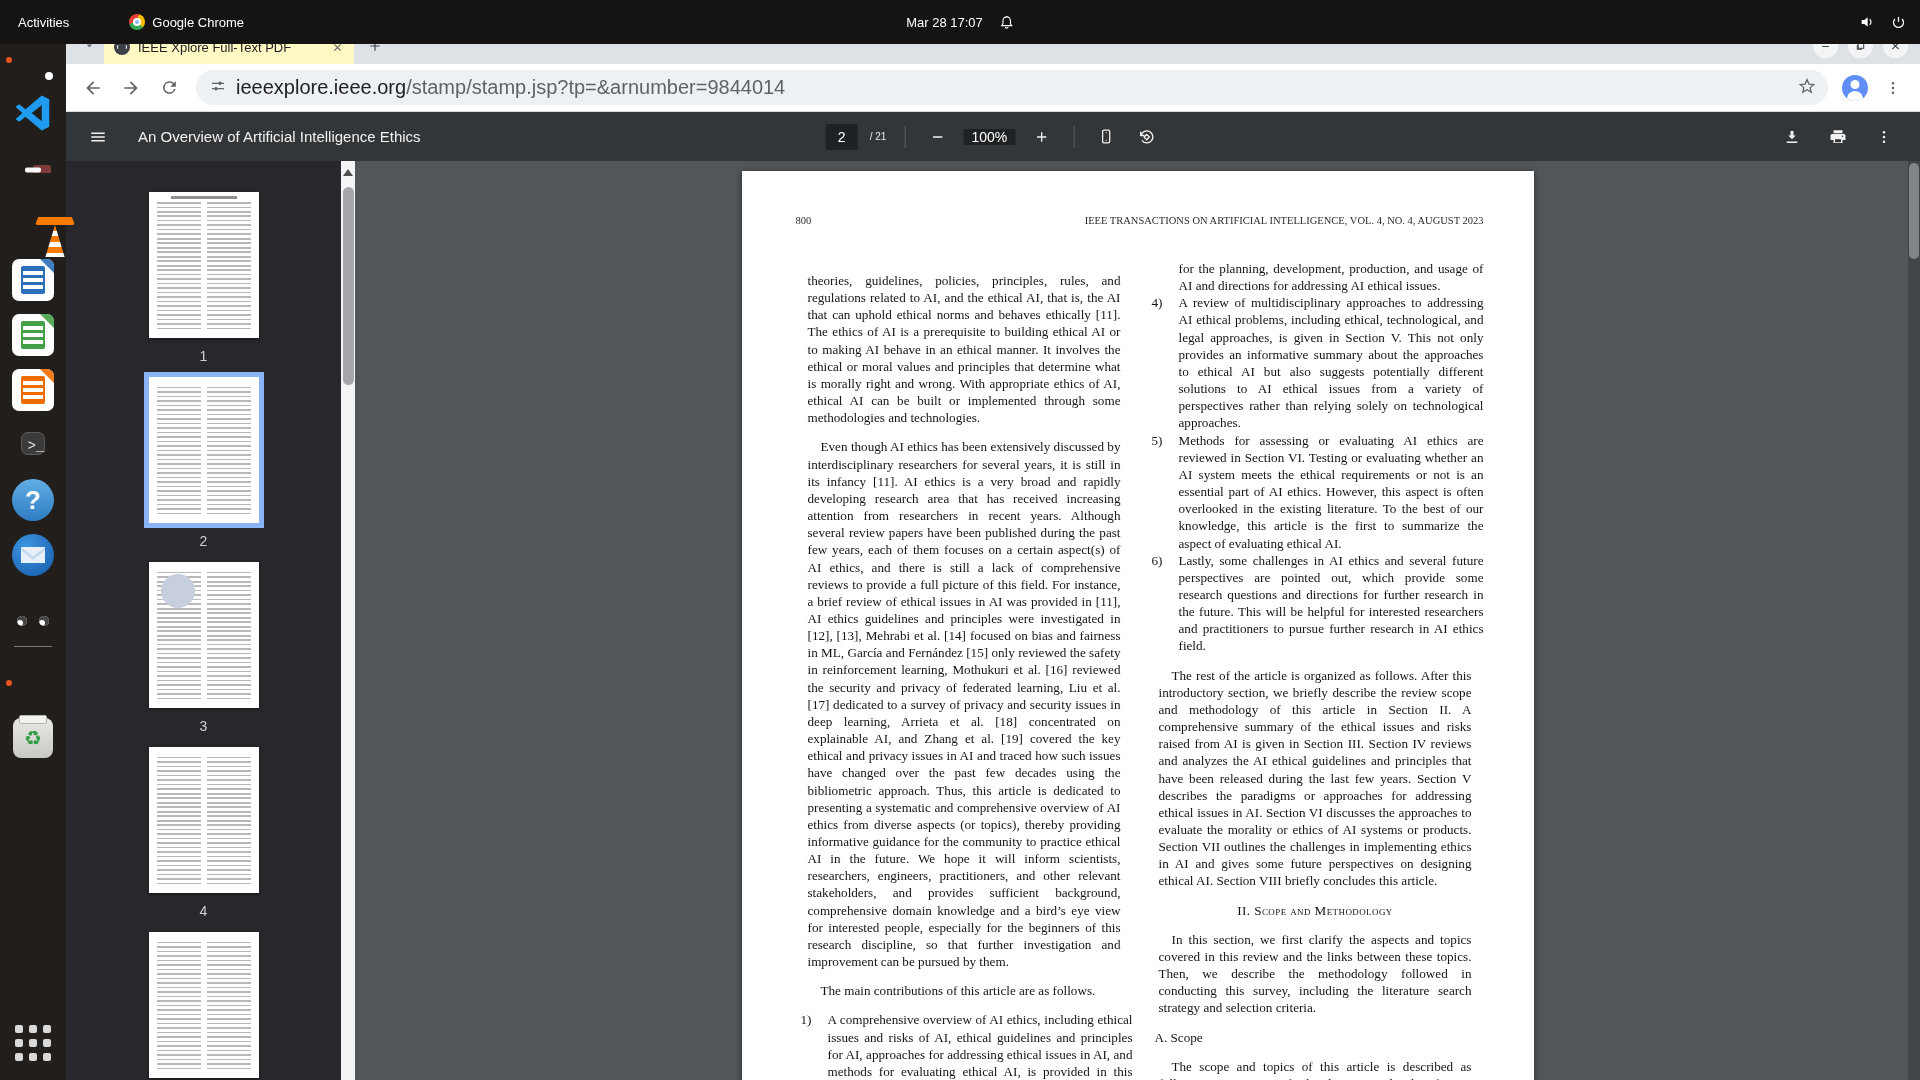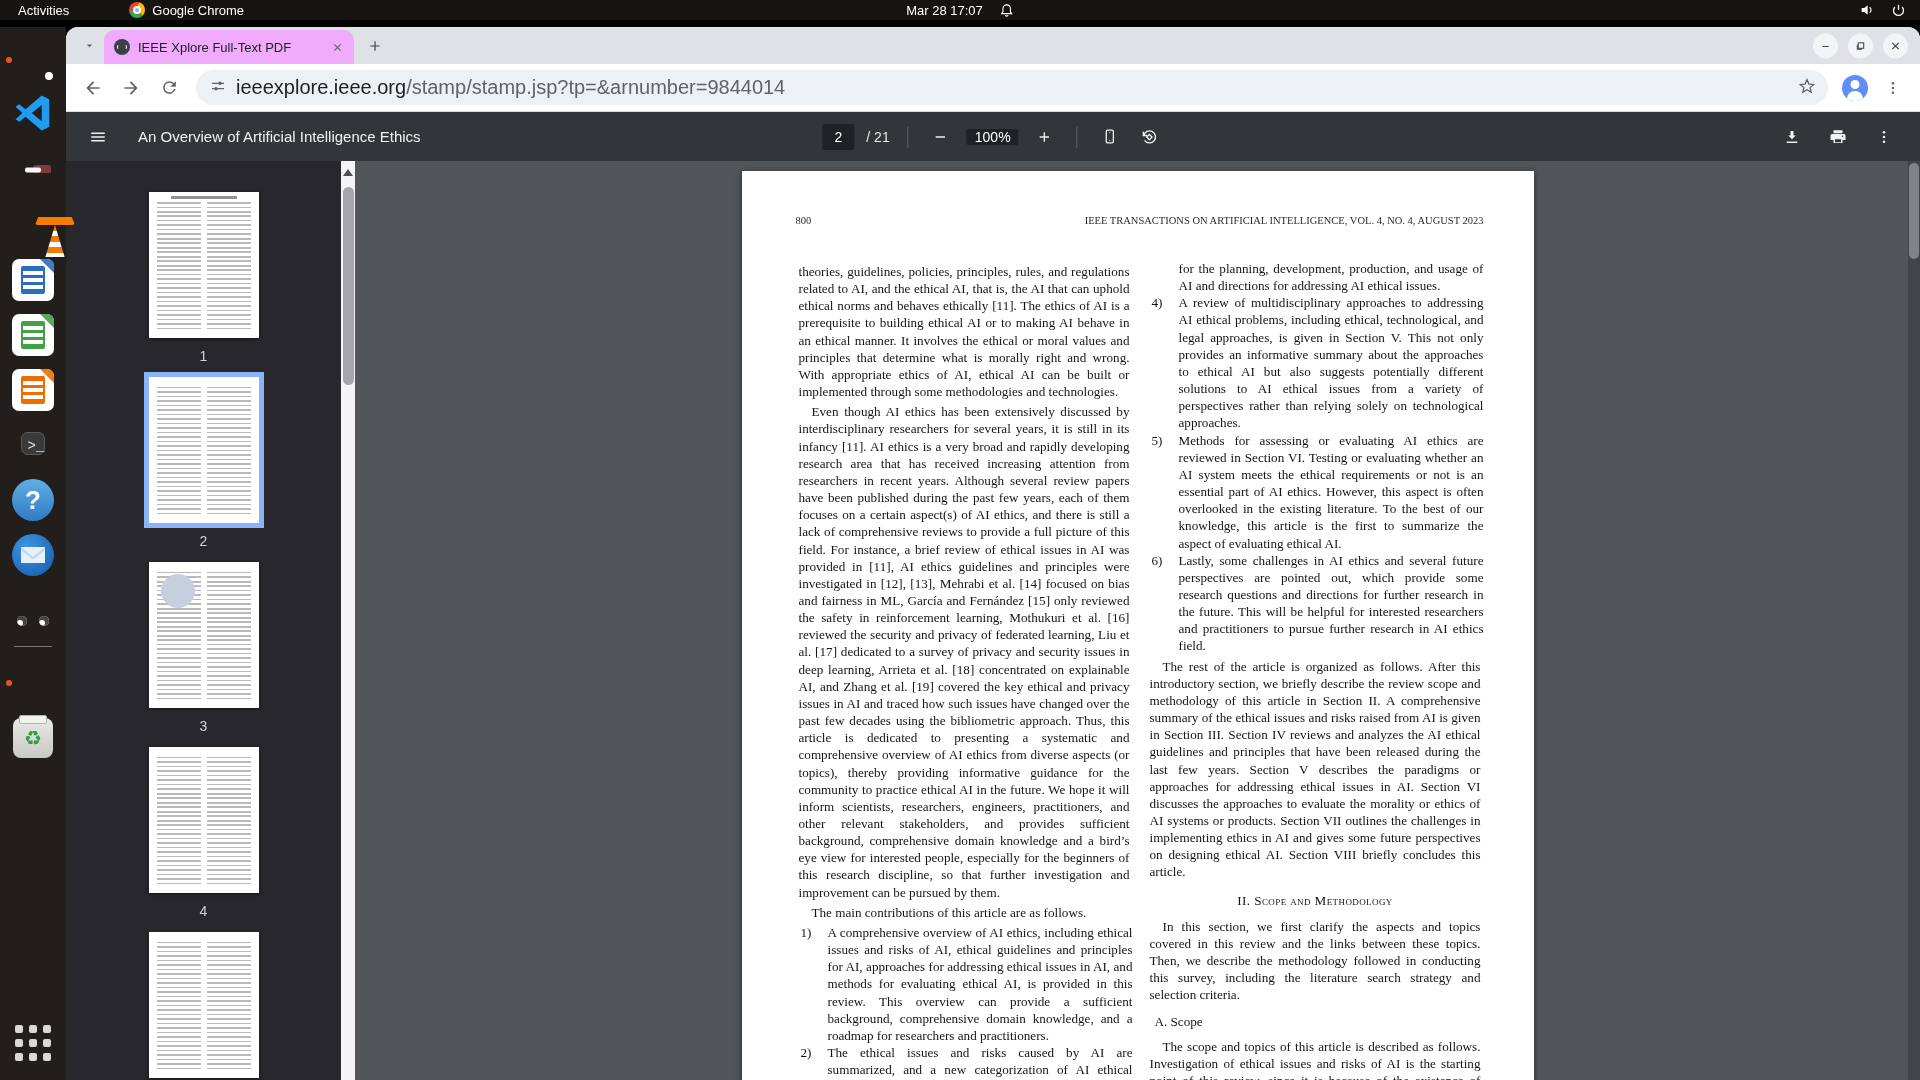--- a/index.html
+++ b/index.html
@@ -1,19 +1,19 @@
 <!DOCTYPE html>
 <html><head>
 <meta charset="utf-8">
 <style>
   * { margin:0; padding:0; box-sizing:border-box; }
   html,body { width:1920px; height:1080px; overflow:hidden; background:#000; font-family:"Liberation Sans",sans-serif; }
 
   
-  .topbar { position:absolute; top:0; left:0; width:1920px; height:20px; background:#161412; color:#fff; display:flex; align-items:center; font-size:13px; z-index:50; }
+  .topbar { position:absolute; top:0; left:0; width:1920px; height:44px; background:#161412; color:#fff; display:flex; align-items:center; font-size:13px; z-index:50; }
   .tb-activities { padding:0 18px; }
   .tb-app { display:flex; align-items:center; gap:7px; margin-left:42px; }
   .tb-chrome-mini { width:16px; height:16px; border-radius:50%; background:conic-gradient(from 135deg,#34a853 0 120deg,#ea4335 120deg 240deg,#fbbc04 240deg 360deg); position:relative; }
   .tb-chrome-mini::after { content:""; position:absolute; inset:4px; background:#8ab4f8; border:2px solid #fff; border-radius:50%; }
   .tb-center { position:absolute; left:50%; transform:translateX(-50%); display:flex; align-items:center; gap:16px; }
   .tb-right { margin-left:auto; display:flex; align-items:center; gap:16px; padding-right:14px; }
   .tb-icon svg { display:block; }
 
   
   .dock { position:absolute; left:0; top:27px; width:66px; height:1053px; background:rgba(34,31,29,0.96); display:flex; flex-direction:column; align-items:center; padding:10px 0 14px; gap:9px; z-index:40; }
@@ -47,21 +47,21 @@
   .ic-trash::before { content:""; position:absolute; top:-3px; left:6px; right:6px; height:7px; background:#f2f2ee; border:1px solid #b5b5b0; border-radius:2px; }
   .ic-trash .rec { color:#2f9e44; font-size:20px; line-height:1; }
   .ic-apps { display:grid; grid-template-columns:repeat(3,8px); grid-template-rows:repeat(3,8px); gap:6px; }
   .ic-apps span { background:#d9d9d9; border-radius:2px; }
 
   
   .window { position:absolute; left:66px; top:27px; width:1854px; height:1053px; border-radius:12px 12px 0 0; overflow:hidden; display:flex; flex-direction:column; background:#fff; }
 
   .tabstrip { height:37px; background:#dee1e6; display:flex; align-items:flex-end; padding-left:12px; position:relative; flex:0 0 auto; }
   .tab-search { align-self:center; margin-right:4px; width:22px; height:22px; display:flex; align-items:center; justify-content:center; border-radius:50%; }
-  .tab { width:250px; height:34px; background:#f0abfc; border-radius:10px 10px 0 0; display:flex; align-items:center; padding:0 8px 0 10px; gap:8px; }
+  .tab { width:250px; height:34px; background:#fef9c3; border-radius:10px 10px 0 0; display:flex; align-items:center; padding:0 8px 0 10px; gap:8px; }
   .tab-fav { width:16px; height:16px; border-radius:50%; background:#3b3f46; position:relative; flex:0 0 auto; }
   .tab-fav::after { content:""; position:absolute; inset:3px; border:1.5px solid #fff; border-radius:50%; clip-path:polygon(0 30%,100% 30%,100% 70%,0 70%); }
   .tab-title { flex:1; font-size:13px; color:#202124; white-space:nowrap; overflow:hidden; -webkit-mask:linear-gradient(90deg,#000 85%,transparent); mask:linear-gradient(90deg,#000 85%,transparent); }
   .tab-close { width:18px; height:18px; display:flex; align-items:center; justify-content:center; border-radius:50%; flex:0 0 auto; }
   .newtab-btn { align-self:center; margin-left:8px; width:26px; height:26px; display:flex; align-items:center; justify-content:center; border-radius:50%; }
   .win-controls { position:absolute; right:12px; top:50%; transform:translateY(-50%); display:flex; gap:10px; }
   .wc-btn { width:25px; height:25px; border-radius:50%; background:#f3f4f6; display:flex; align-items:center; justify-content:center; }
 
   .navbar { height:48px; background:#fff; display:flex; align-items:center; padding:0 10px; gap:4px; border-bottom:1px solid #dadce0; flex:0 0 auto; }
   .nav-btn { width:34px; height:34px; display:flex; align-items:center; justify-content:center; border-radius:50%; flex:0 0 auto; }
@@ -71,21 +71,21 @@
   .avatar-btn { width:34px; height:34px; display:flex; align-items:center; justify-content:center; border-radius:50%; flex:0 0 auto; }
   .avatar { width:26px; height:26px; border-radius:50%; background:#5f8ef7; position:relative; overflow:hidden; }
   .avatar::before { content:""; position:absolute; top:5px; left:50%; transform:translateX(-50%); width:9px; height:9px; border-radius:50%; background:#fff; }
   .avatar::after { content:""; position:absolute; top:16px; left:50%; transform:translateX(-50%); width:16px; height:10px; border-radius:8px 8px 0 0; background:#fff; }
 
   
   .pdfbar { height:49px; background:#333639; color:#f1f1f1; display:flex; align-items:center; padding:0 22px 0 18px; position:relative; flex:0 0 auto; }
   .pdf-title { font-size:15px; margin-left:26px; color:#f1f1f1; }
   .pdf-center { position:absolute; left:50%; transform:translateX(-50%); display:flex; align-items:center; gap:12px; }
   .pg-box { width:32px; height:26px; background:#1f2225; border-radius:2px; color:#fff; font-size:14px; display:flex; align-items:center; justify-content:center; }
-  .pg-total { font-size:14px; color:#e8e8e8; }
+  .pg-total { font-size:10px; color:#e8e8e8; }
   .vsep { width:1px; height:22px; background:#5c6063; margin:0 6px; }
   .tool-btn { width:28px; height:28px; display:flex; align-items:center; justify-content:center; border-radius:50%; }
   .zoom-box { width:52px; height:16px; background:#1f2225; border-radius:2px; color:#fff; font-size:14px; display:flex; align-items:center; justify-content:center; }
   .pdf-right { margin-left:auto; display:flex; align-items:center; gap:18px; }
 
   
   .viewer { flex:1; display:flex; min-height:0; background:#525659; }
   .thumbs { width:289px; background:#28282c; position:relative; overflow:hidden; flex:0 0 auto; }
   .thumb-list { position:absolute; left:0; top:0; width:275px; display:flex; flex-direction:column; align-items:center; padding-top:31px; }
   .thumb-cell { display:flex; flex-direction:column; align-items:center; margin-bottom:13px; }
@@ -97,21 +97,21 @@
   .thumb-num { margin-top:10px; font-size:14px; color:#d2d2d5; }
   .thumbs-scroll { position:absolute; right:0; top:0; width:14px; height:100%; background:#f4f4f6; }
   .thumbs-scroll .up { position:absolute; top:8px; left:50%; transform:translateX(-50%); width:0; height:0; border-left:5px solid transparent; border-right:5px solid transparent; border-bottom:7px solid #505050; }
   .thumbs-scroll .sthumb { position:absolute; top:26px; left:1.5px; width:11px; height:198px; background:#a5a5aa; border-radius:6px; }
 
   .docarea { flex:1; position:relative; overflow:hidden; }
   .page { position:absolute; top:10px; left:50%; transform:translateX(-50%); width:792px; height:1400px; background:#fff; box-shadow:0 1px 6px rgba(0,0,0,.5); padding:44px 50px 0 54px; }
   .page-head { display:flex; justify-content:space-between; font-family:"Liberation Serif",serif; font-size:10.5px; color:#2b2b2b; }
   .cols { display:flex; gap:14px; margin-top:34px; }
   .col { width:337px; font-family:"Liberation Serif",serif; font-size:13.15px; line-height:17.15px; text-align:justify; color:#141414; }
-  .col p { margin:3px; }
+  .col p { margin:12px; }
   .col .ind { text-indent:13px; }
   .col .li { position:relative; padding-left:32px; }
   .col .li .num { position:absolute; left:5px; }
   .col .h2 { text-align:center; font-variant:small-caps; letter-spacing:.4px; margin:11px 0 9px; text-indent:0; }
   .col .h3 { margin:9px 8px 8px; text-indent:0; }
   .doc-scroll { position:absolute; right:0; top:0; width:12px; height:100%; background:#424548; }
   .doc-scroll .dthumb { position:absolute; top:2px; left:1px; width:10px; height:96px; background:#818488; border-radius:5px; }
 </style>
 </head>
 <body>

